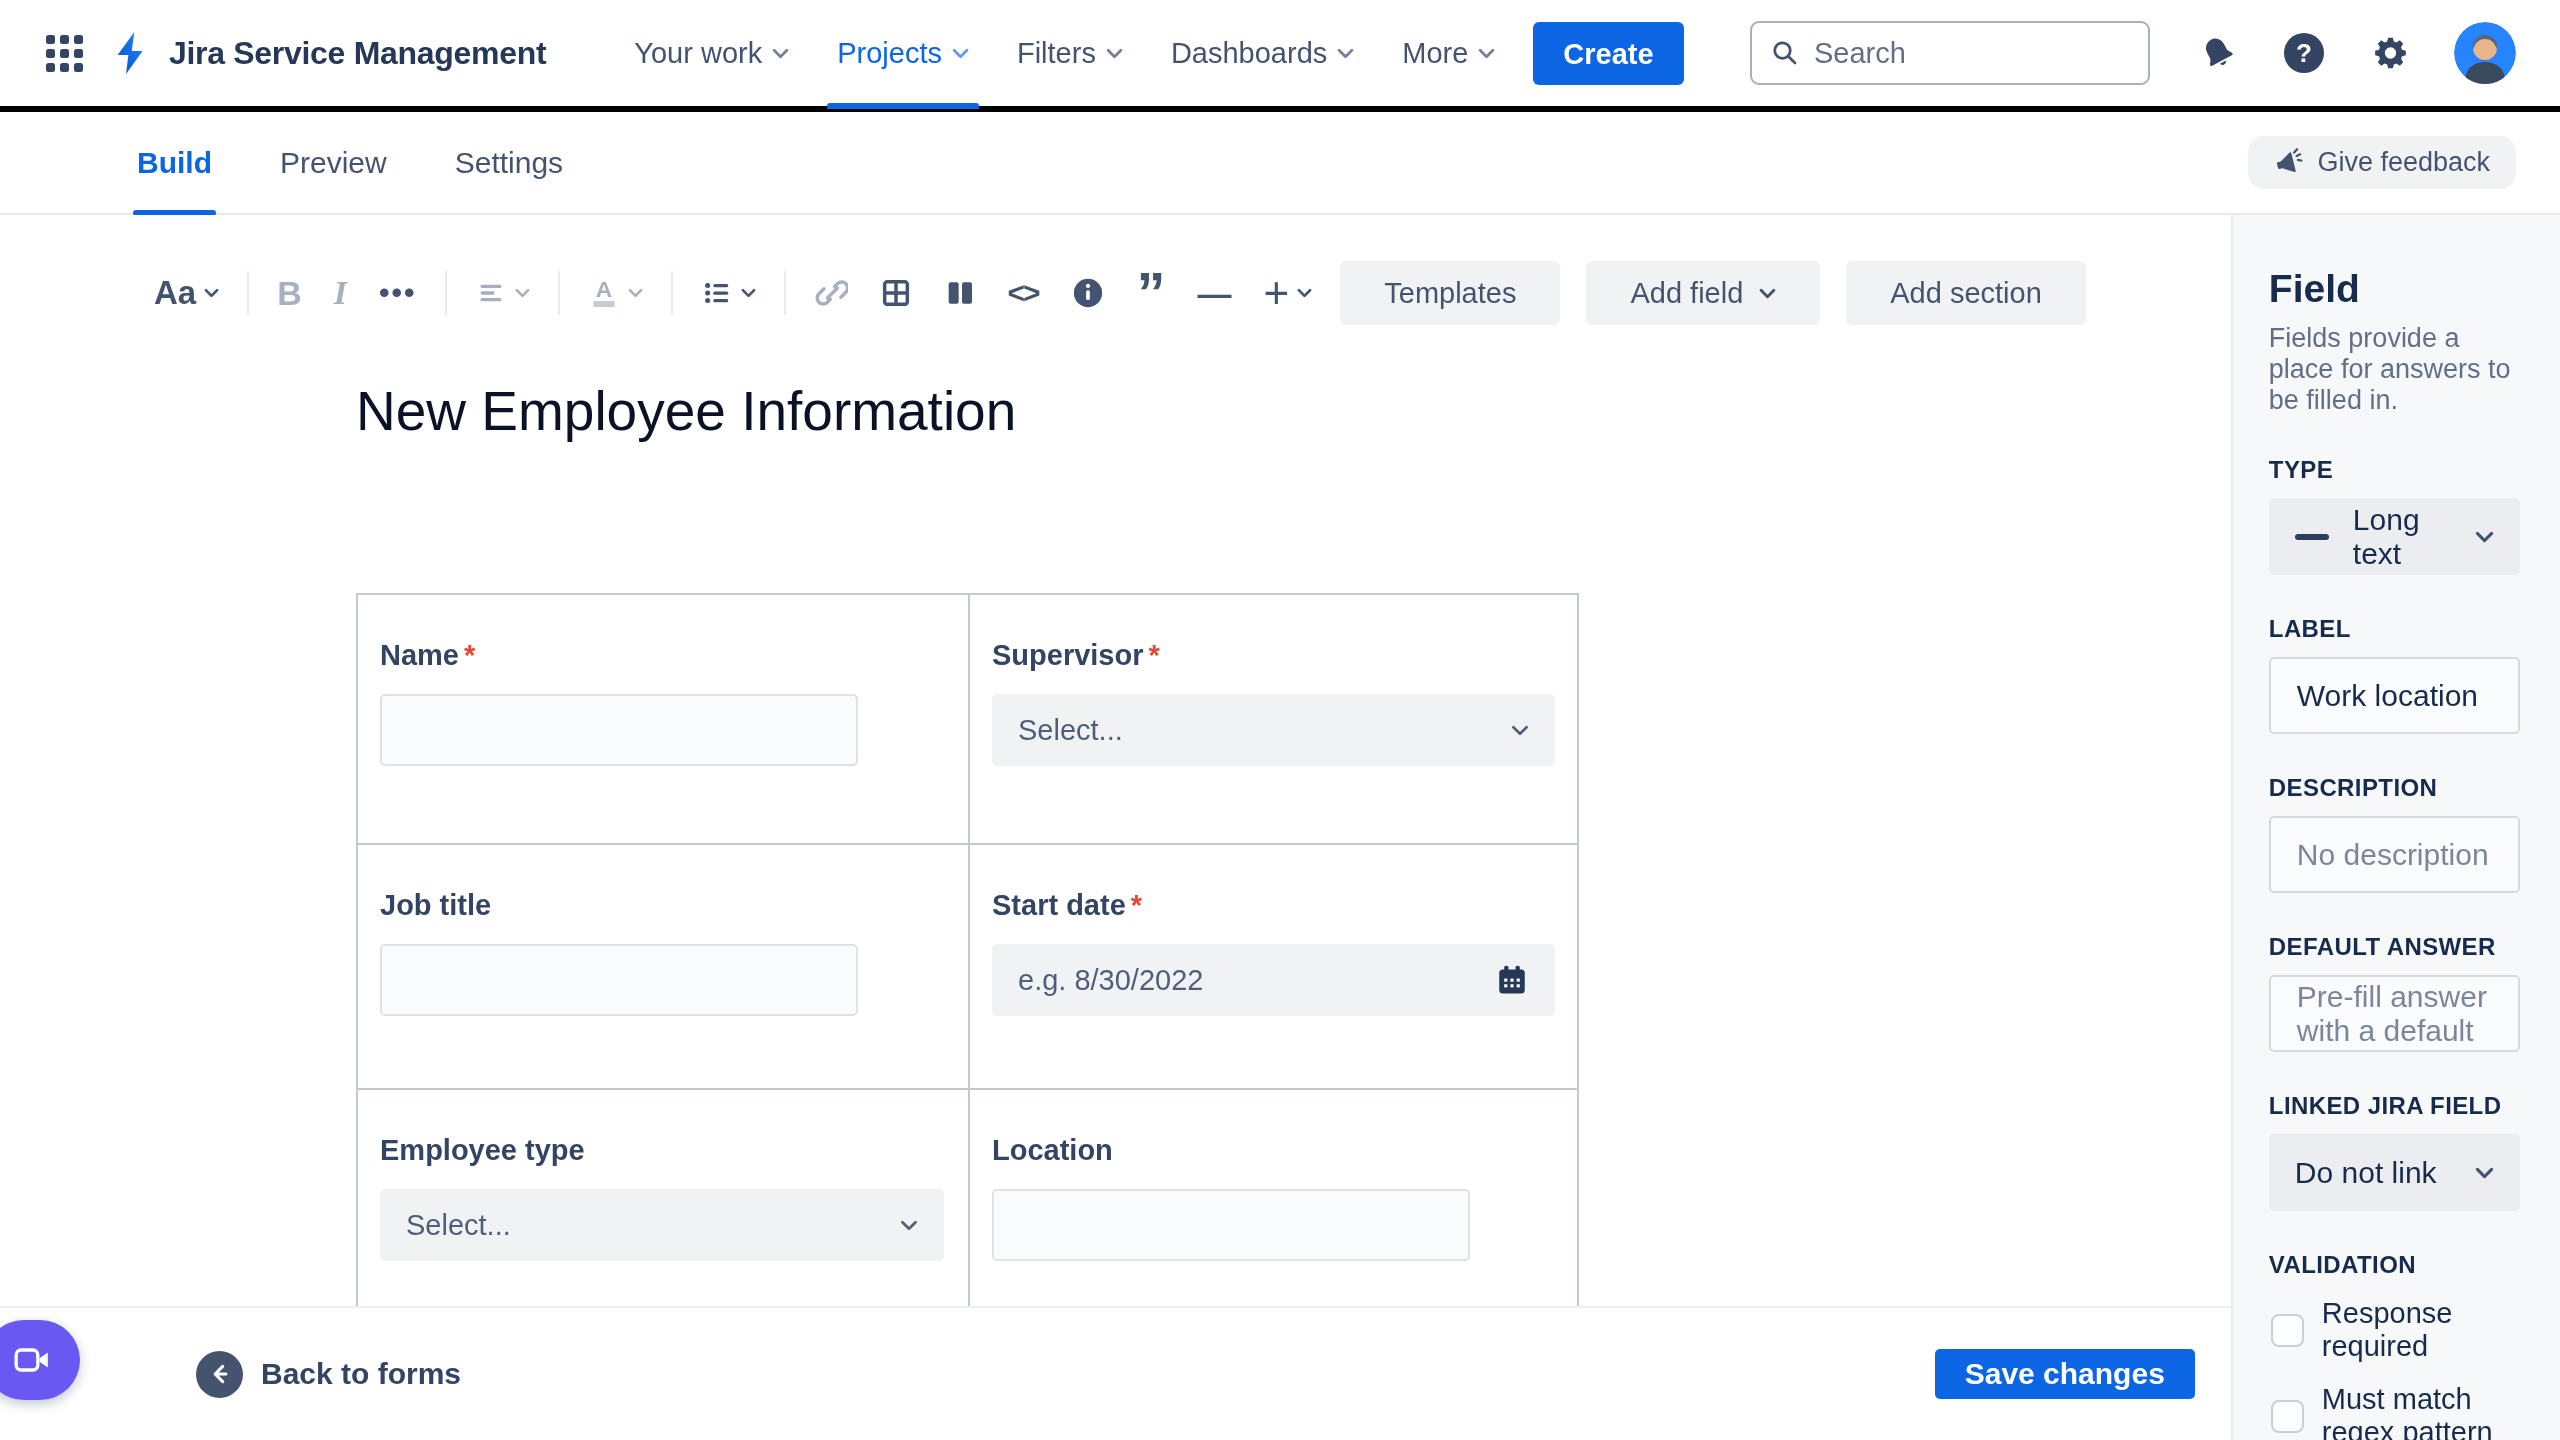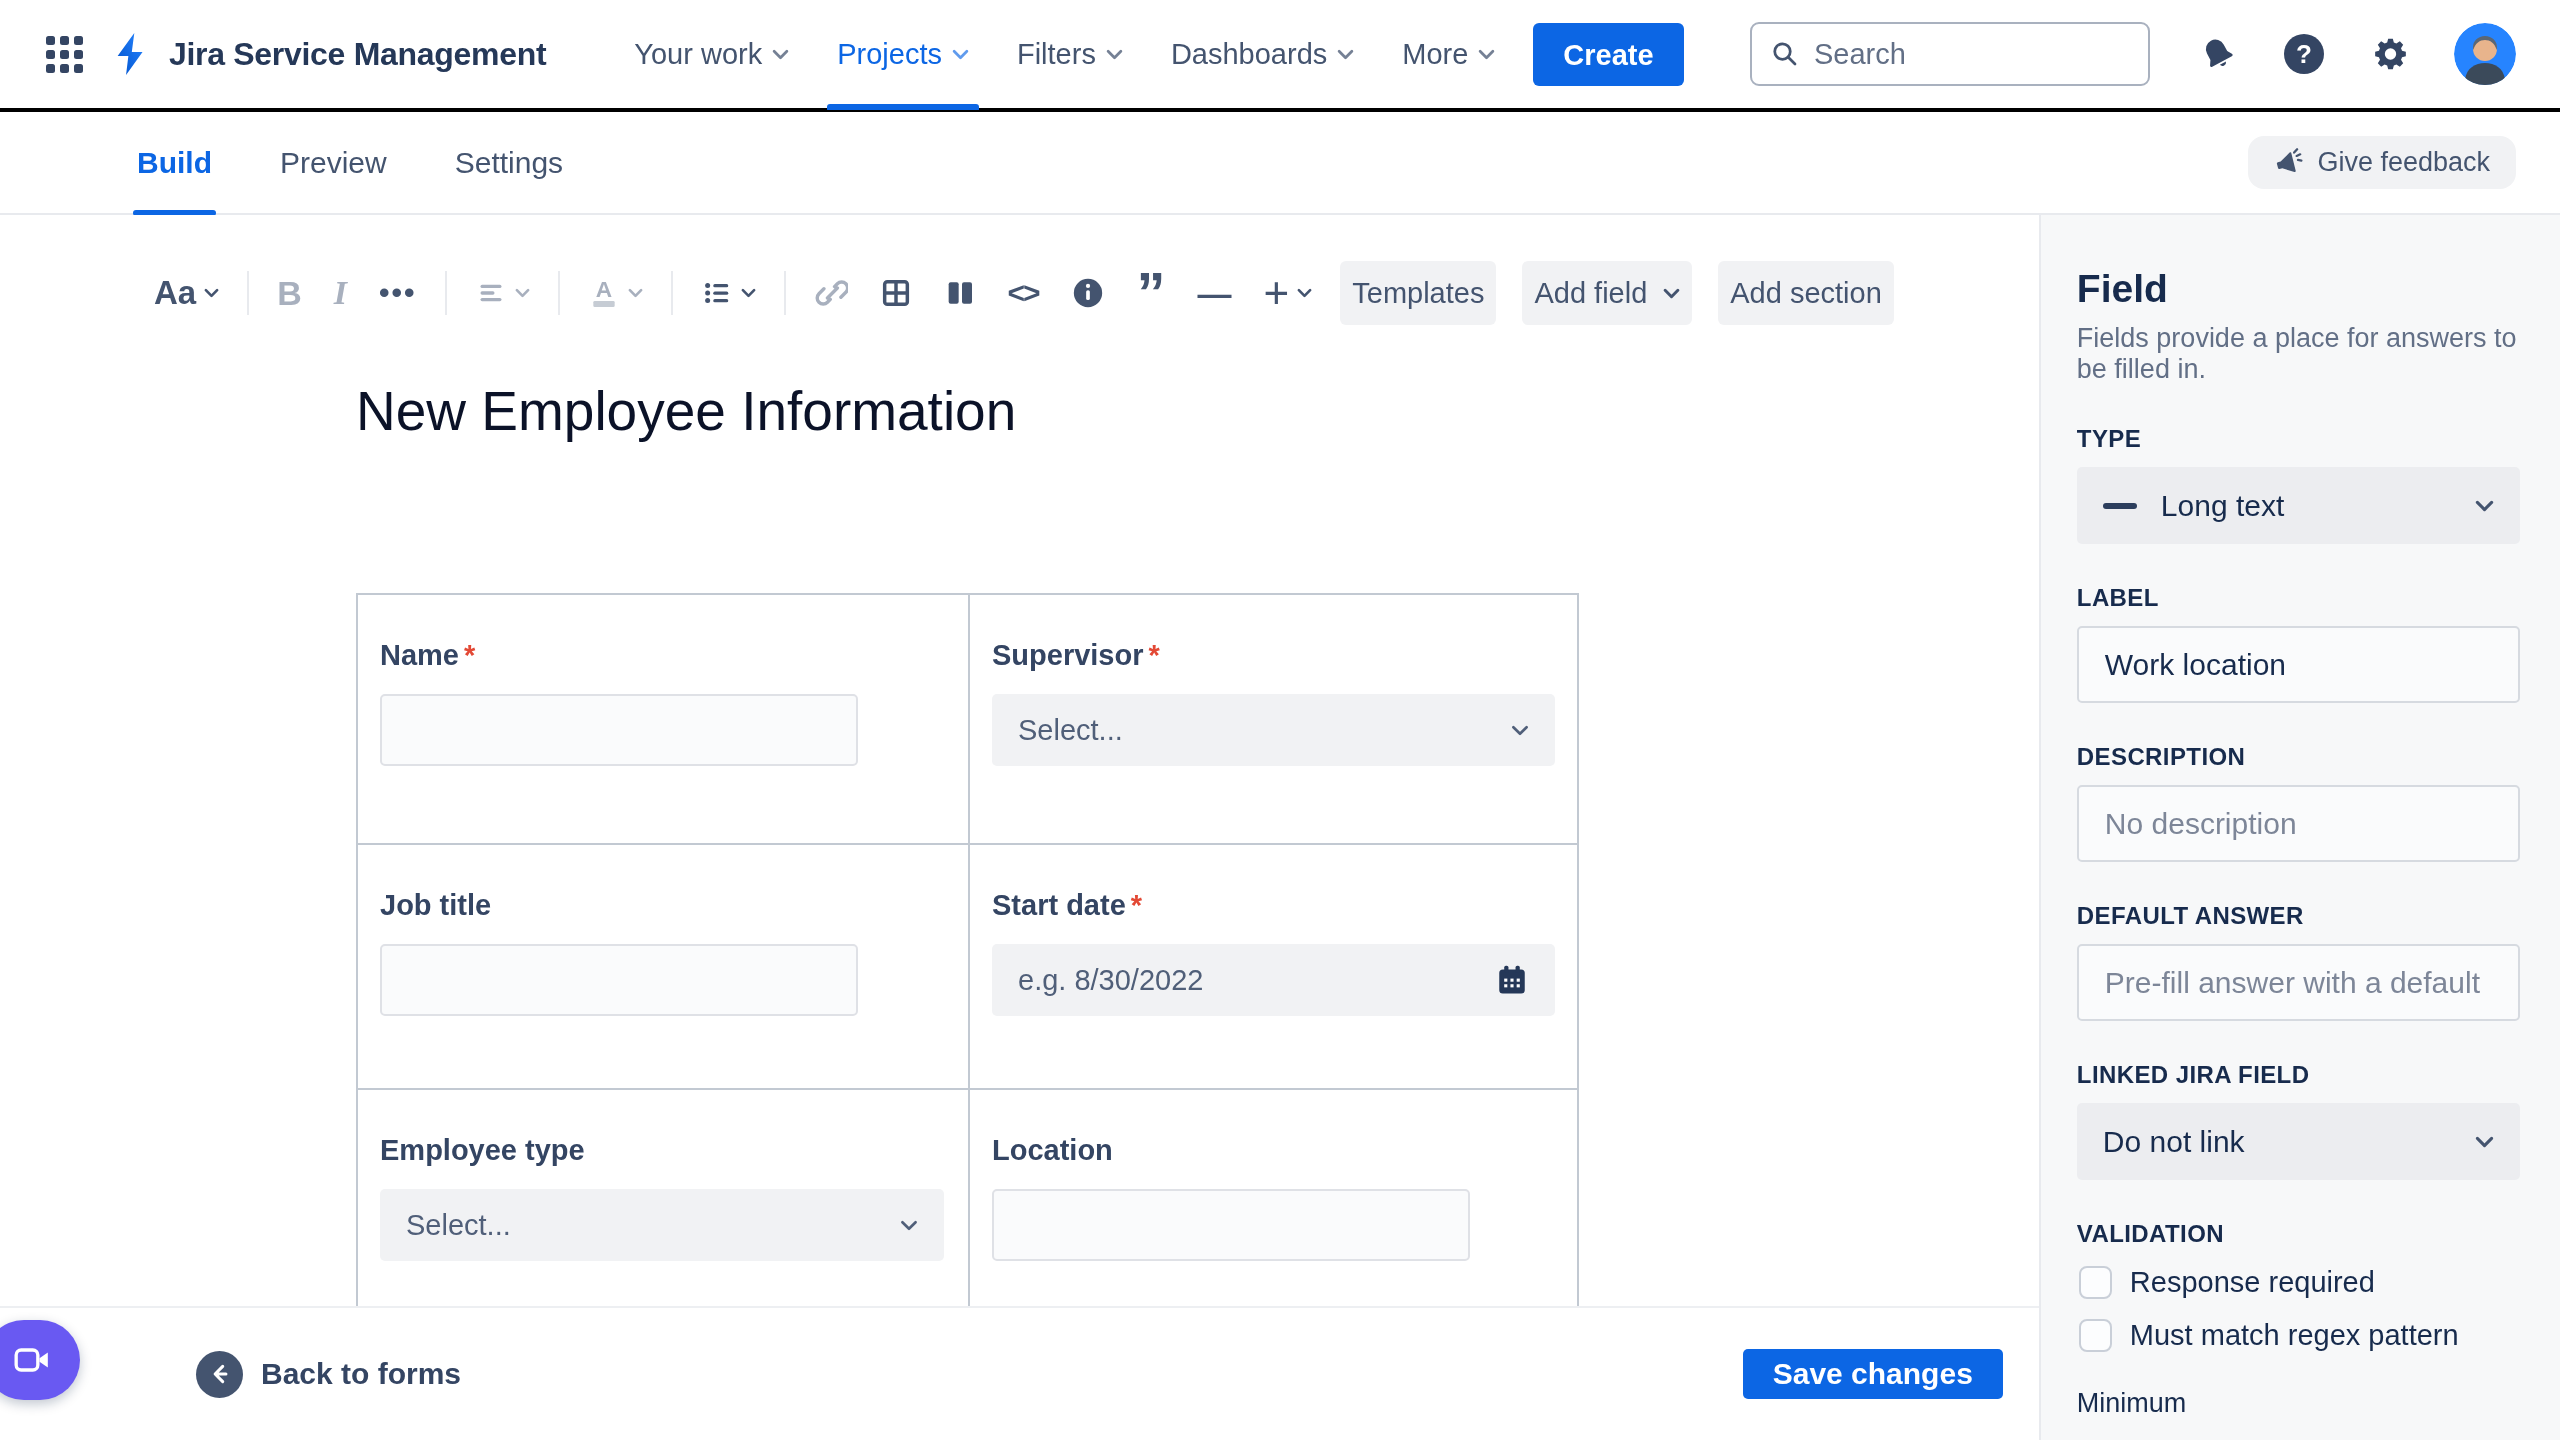--- a/index.html
+++ b/index.html
@@ -3,21 +3,21 @@
 <meta charset="utf-8">
 <style>
   * { box-sizing: border-box; margin: 0; padding: 0; }
   html,body { background:#e8e8e8; }
   .app {
     position: relative; width: 2560px; height: 1440px; overflow: hidden;
     background: #ffffff; font-family: "Liberation Sans", sans-serif;
     color: #172B4D; margin: 0 auto;
   }
   
-  .navbar { height: 112px; display: flex; align-items: center; padding: 0 44px 0 46px; border-bottom: 4px solid #000000; background:#fff; }
+  .navbar { height: 112px; display: flex; align-items: center; padding: 0 44px 0 46px; border-bottom: 6px solid #000000; background:#fff; }
   .grid-icon { display: grid; grid-template-columns: repeat(3, 9px); grid-gap: 5px; margin-right: 26px; cursor: pointer; }
   .grid-icon span { width: 9px; height: 9px; border-radius: 2.5px; background: #344563; }
   .logo { width: 46px; height: 46px; margin-right: 14px; }
   .product-name { font-size: 32px; font-weight: 700; color: #253858; letter-spacing: -0.3px; margin-right: 64px; white-space: nowrap; }
   .nav-items { display: flex; height: 112px; }
   .nav-item { position: relative; display: flex; align-items: center; gap: 10px; padding: 0 24px; font-size: 29px; font-weight: 500; color: #44546F; cursor: pointer; white-space: nowrap; }
   .nav-item .chev { color: #758195; }
   .nav-item.active { color: #0C66E4; }
   .nav-item.active .chev { color: #0C66E4; opacity:.65; }
   .nav-item.active::after { content:""; position:absolute; left: 14px; right: 14px; bottom: 0; height: 6px; background:#0C66E4; border-radius: 3px 3px 0 0; }
@@ -46,21 +46,21 @@
   .t-aa { font-size: 33px; font-weight: 700; }
   .t-b { font-size: 34px; font-weight: 700; }
   .t-i { font-size: 34px; font-style: italic; font-family:"Liberation Serif", serif; font-weight: 600;}
   .t-more { font-size: 30px; font-weight: 700; letter-spacing: 2px; }
   .t-code { font-size: 30px; font-weight: 700; letter-spacing: -2px; }
   .t-quote { font-size: 58px; font-weight: 700; line-height: 20px; height: 34px; }
   .t-dash { font-size: 34px; font-weight: 700; }
   .t-plus { font-size: 44px; font-weight: 500; line-height: 30px; }
   .tsep { width: 2px; height: 44px; background: #E8EAEE; flex:none; }
   .tb-actions { margin-left: auto; display:flex; gap: 26px; }
-  .gbtn { height: 64px; padding: 0 12px; background:#F1F2F4; border:none; border-radius: 6px; font-size: 29px; font-weight: 500; color:#44546F; font-family: inherit; display:flex; align-items:center; gap: 16px; cursor:pointer; white-space: nowrap; }
+  .gbtn { height: 64px; padding: 0 44px; background:#F1F2F4; border:none; border-radius: 6px; font-size: 29px; font-weight: 500; color:#44546F; font-family: inherit; display:flex; align-items:center; gap: 16px; cursor:pointer; white-space: nowrap; }
   
   .canvas { padding-left: 356px; }
   .form-title { margin-top: 54px; font-size: 55px; font-weight: 500; color: #0B1228; }
   .formgrid { margin-top: 150px; width: 1223px; display: grid; grid-template-columns: 612px 609px; grid-template-rows: 250px 245px 260px; border: 2px solid #C2C9D2; border-bottom: none; }
   .cell { padding: 44px 24px 0 22px; }
   .cell.c-left { border-right: 2px solid #C2C9D2; }
   .cell.r-top { border-bottom: 2px solid #C2C9D2; }
   .flabel { font-size: 29px; font-weight: 600; color: #344563; }
   .flabel .req { color: #E34935; margin-left: 5px; }
   .control { margin-top: 22px; }

